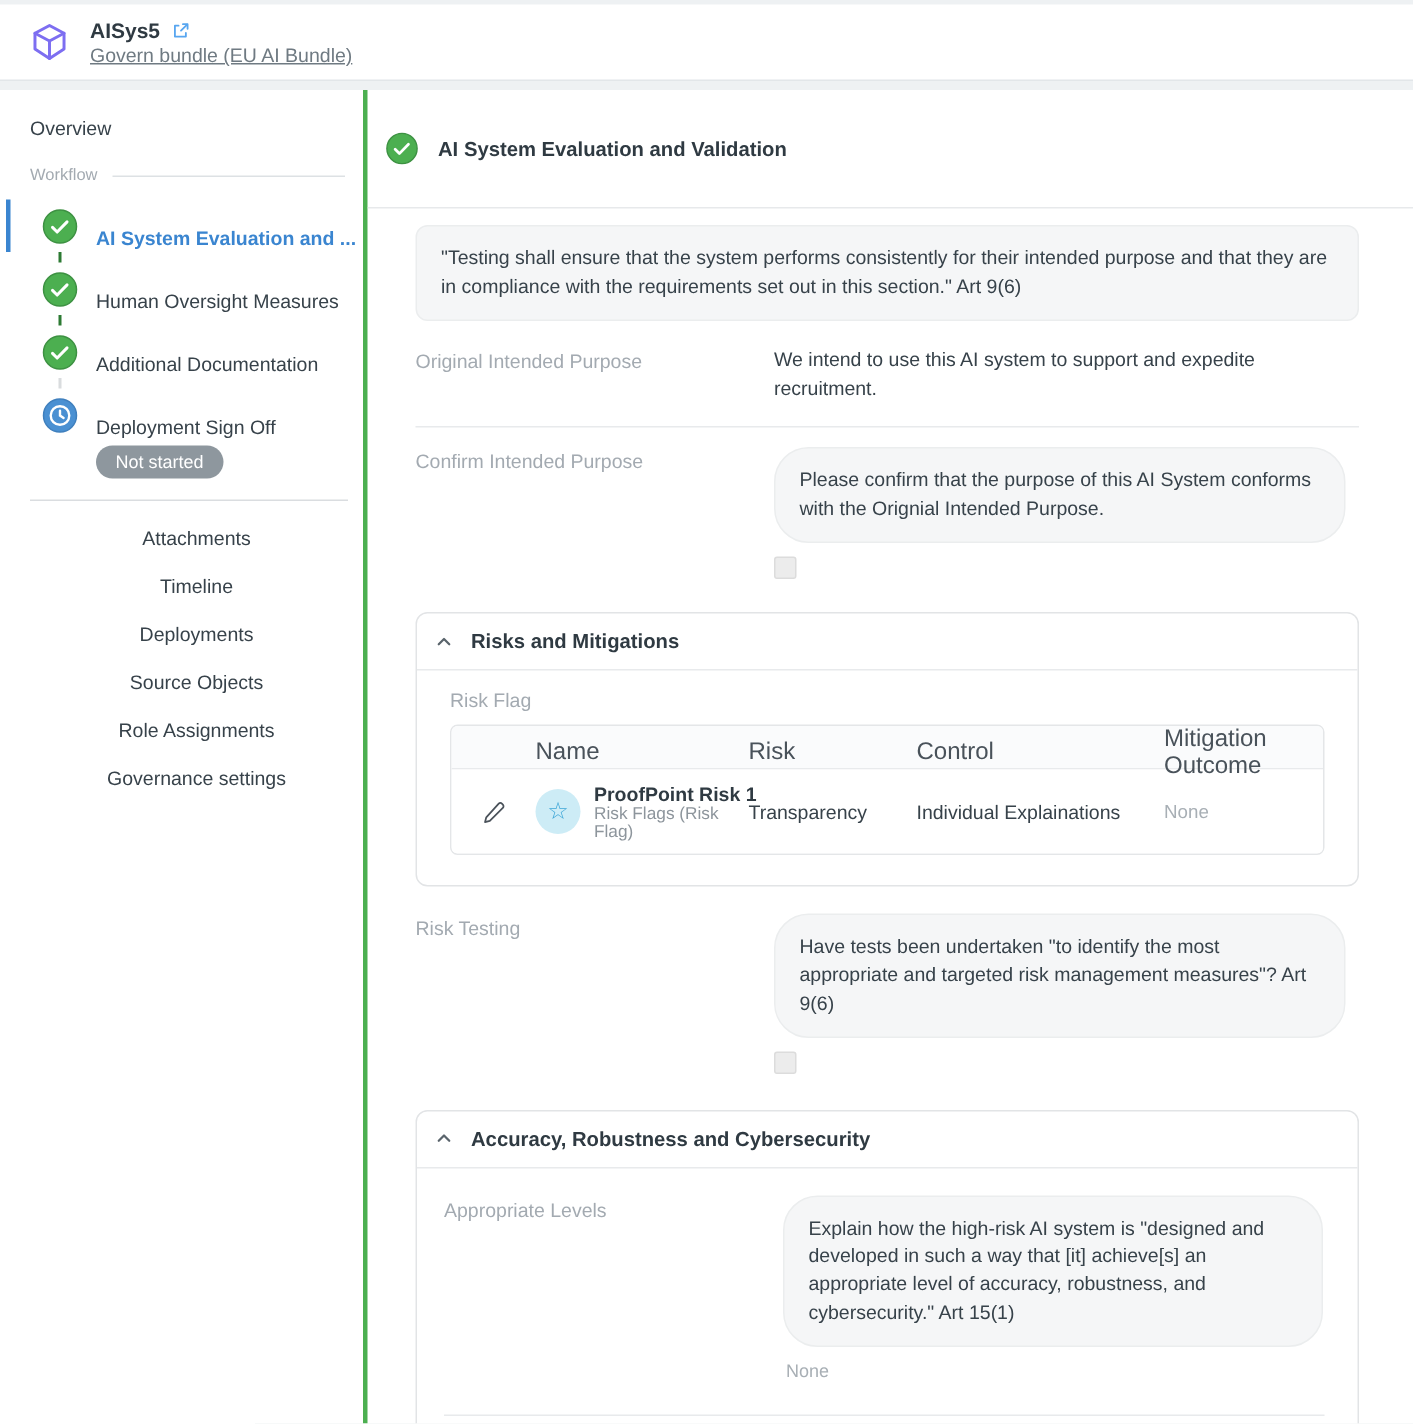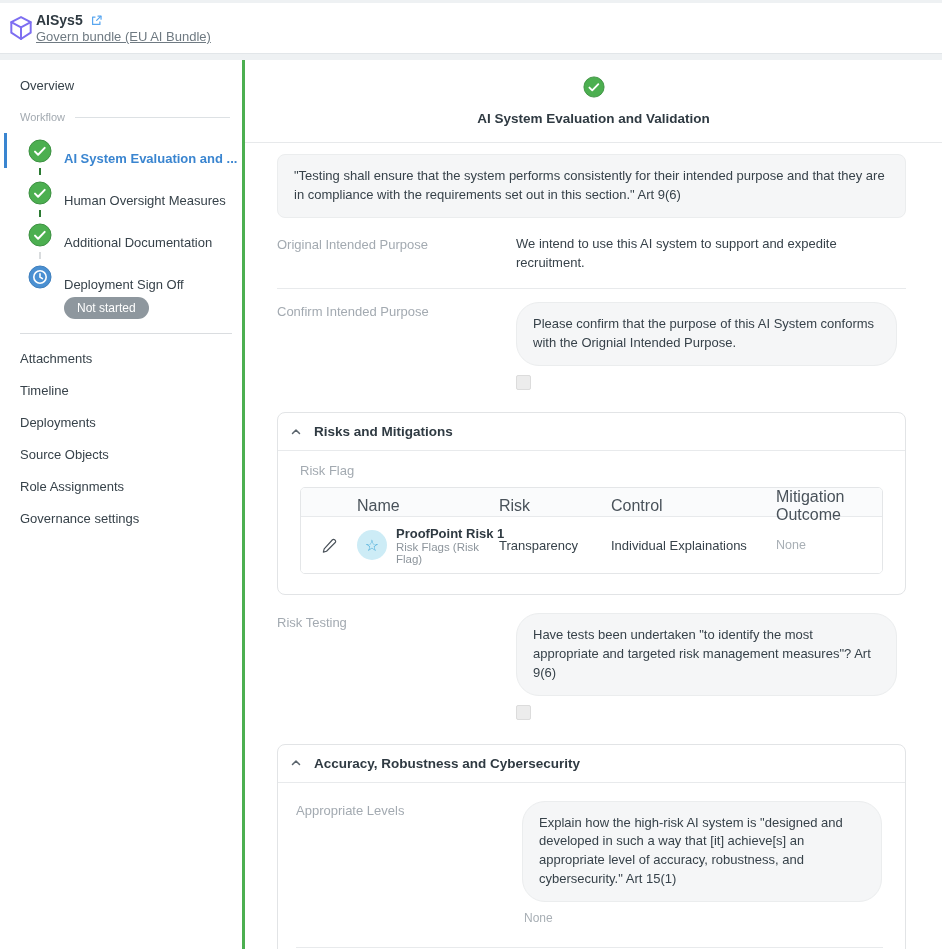--- a/index.html
+++ b/index.html
@@ -12,21 +12,22 @@
   .page { width: 942px; height: 949px; overflow: hidden; background: #eef1f3; }
 
   
   .app-header {
     margin-top: 3px;
     background: #fff;
     border-bottom: 1px solid #e2e6e9;
     height: 51px;
     display: flex;
     align-items: center;
-    padding-left: 6px;
+    padding-left: 18px;
+    gap: 12px;
   }
   .cube-wrap { width: 30px; height: 30px; display: flex; align-items: center; justify-content: center; }
   .app-title-stack { display: flex; flex-direction: column; gap: 1px; }
   .app-title-row { display: flex; align-items: center; gap: 7px; }
   .app-title { font-size: 14px; font-weight: bold; color: #2f3a42; }
   .app-subtitle { font-size: 13px; color: #6f7a82; text-decoration: underline; }
 
   
   .body-wrap { display: flex; margin-top: 6px; height: 933px; }
   aside {
@@ -57,25 +58,25 @@
   .step-label { font-size: 13px; color: #37424a; cursor: pointer; margin-top: 16px; }
   .step.active .step-label { color: #3a85d0; font-weight: bold; }
   .connector { width: 2px; height: 7px; margin-left: 19px; background: #2c7a33; }
   .connector.pending { background: #d9dcde; }
   .badge-row { margin: 3px 0 6px 44px; }
   .badge {
     display: inline-block; background: #8e979e; color: #fff;
     font-size: 12px; padding: 4px 13px; border-radius: 12px;
   }
   .sb-divider { border-top: 1px solid #dadde0; margin: 14px 10px 4px 0; }
-  .sb-nav { margin-top: 8px; }
+  .sb-nav { margin-top: 8px; text-align: center; }
   .sb-nav-item { font-size: 13px; color: #37424a; padding: 8.5px 0; cursor: pointer; }
 
   
-  .main-title-row { display: flex; align-items: center; gap: 13px; padding: 16px 12px; flex-direction: column; }
+  .main-title-row { display: flex; align-items: center; gap: 13px; padding: 28px 12px; }
   .title-check { width: 22px; height: 22px; }
   .main-title { font-size: 13.5px; font-weight: bold; color: #2f3a42; }
   .main-divider { border-top: 1px solid #e7e9eb; }
   .content { padding: 11px 36px 0 32px; }
 
   .quote-box, .instruction-box {
     background: #f5f6f7;
     border: 1px solid #ebedee;
     border-radius: 8px;
     padding: 12px 16px;

